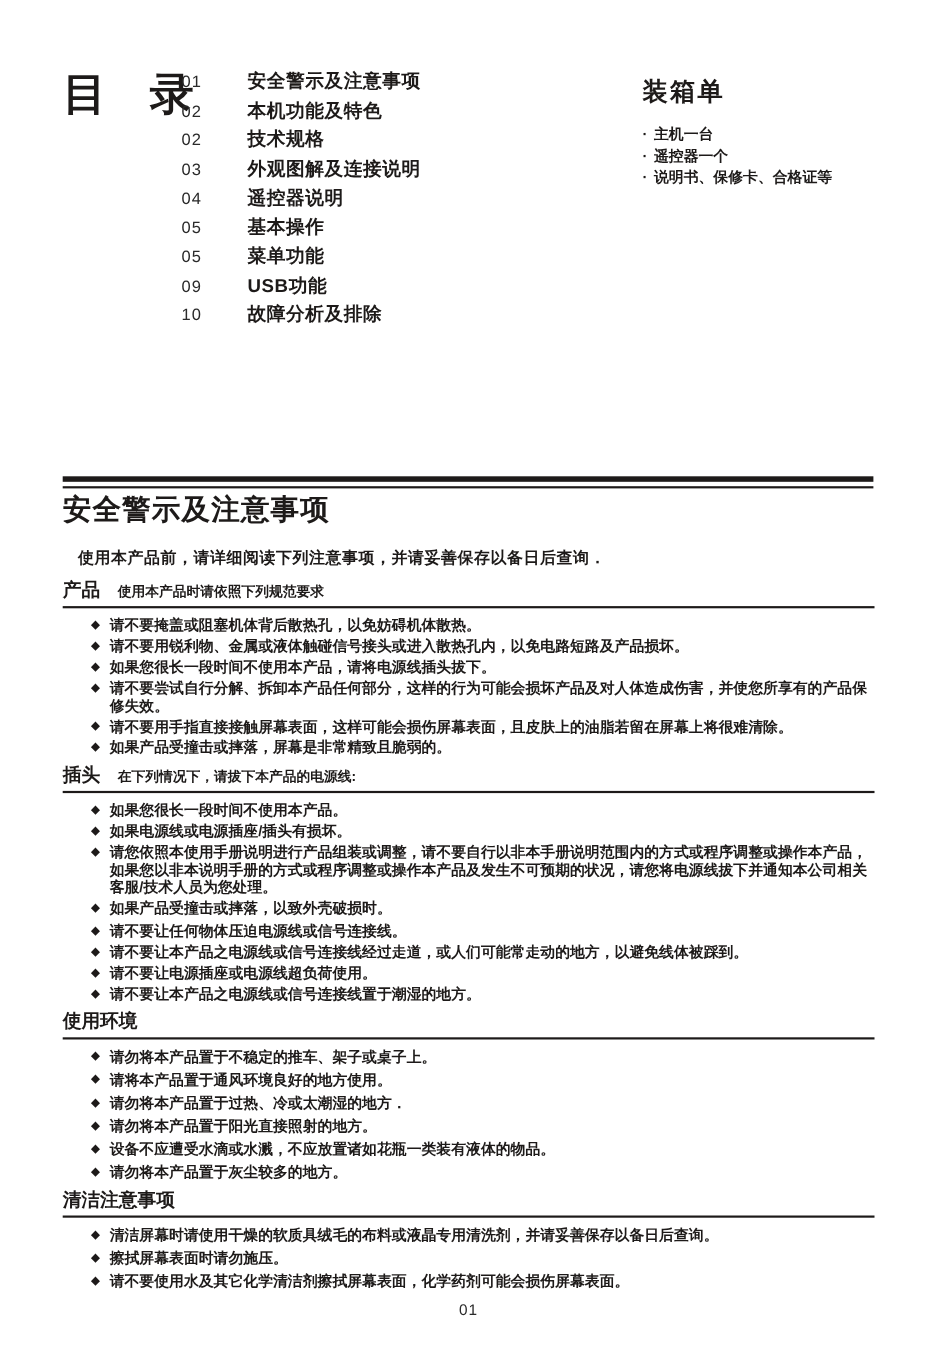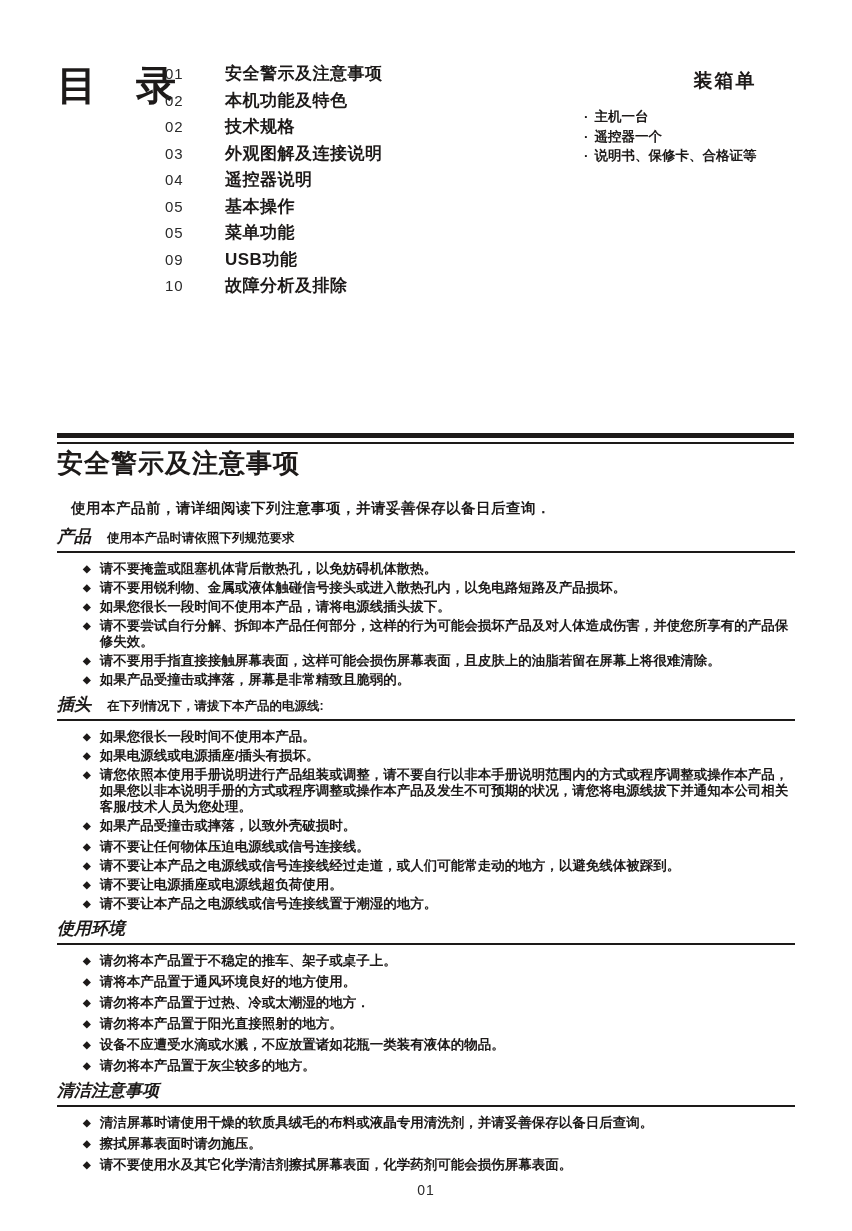--- a/index.html
+++ b/index.html
@@ -18,37 +18,37 @@
   .toc-title {
     position:absolute; left:57px; top:58px;
     font-size:40px; letter-spacing:14px; white-space:nowrap;
   }
   .toc { position:absolute; left:165px; top:62px; }
   .toc-row { display:flex; align-items:baseline; height:26.5px; }
   .toc-num { width:60px; font-size:15px; font-weight:400; letter-spacing:1px; color:#2a2a2a; }
   .toc-label { font-size:17px; letter-spacing:0.5px; }
   
   .packing { position:absolute; left:584px; top:68px; }
-  .packing-title { font-size:19px; margin-bottom:13px; letter-spacing:2px;text-align:right; }
+  .packing-title { font-size:23px; margin-bottom:13px; letter-spacing:2px; }
   .packing-items { list-style:none; }
   .packing-items li { display:flex; gap:6px; font-size:13.5px; line-height:19.5px; }
   
   .divider { position:absolute; left:57px; top:433px; width:737px; }
   .divider .thick { height:5px; background:#1d1a19; }
   .divider .thin  { height:2px; background:#1d1a19; margin-top:4px; }
   
   .safety { position:absolute; left:57px; top:448px; width:738px; }
   .safety-title { font-size:26px; line-height:30px; margin-bottom:22px; letter-spacing:1px; }
   .intro { font-size:14.5px; line-height:17px; margin-bottom:8px; letter-spacing:0.5px;margin-left:14px; }
   .sec-head {
     display:flex; align-items:baseline; gap:16px;
     border-bottom:2px solid #1d1a19;
     padding-bottom:3px; margin-bottom:8px;
   }
-  .sec-title { font-size:17px; white-space:nowrap;font-style:italic; }
+  .sec-title { font-size:17px; white-space:nowrap; }
   .sec-note  { font-size:12.5px; }
   .bullets { list-style:none; margin-bottom:5px; }
   .bullets li {
     display:flex; gap:9px; padding-left:26px;
     font-size:13.5px; line-height:16px; margin-bottom:3px;
   }
   .bullets.roomy li { margin-bottom:5px; }
   .diamond { flex:none; font-size:10px; line-height:16px; }
   
   .page-number {

